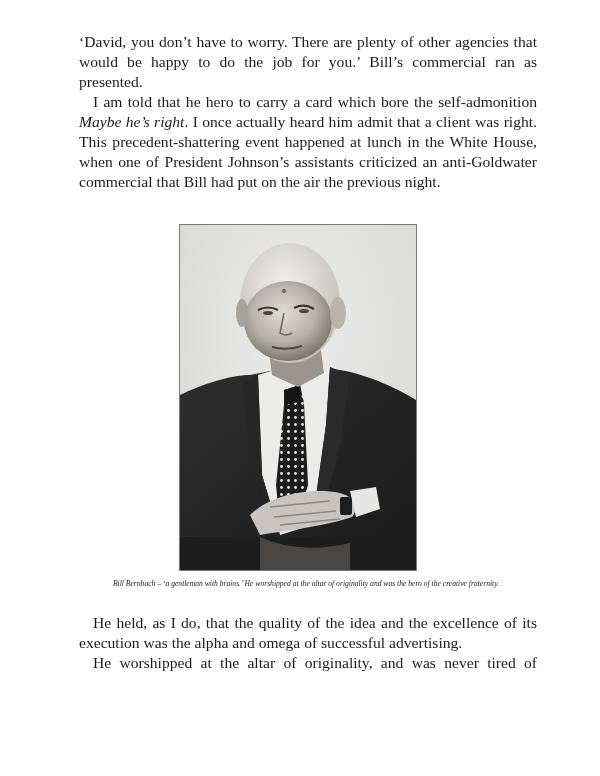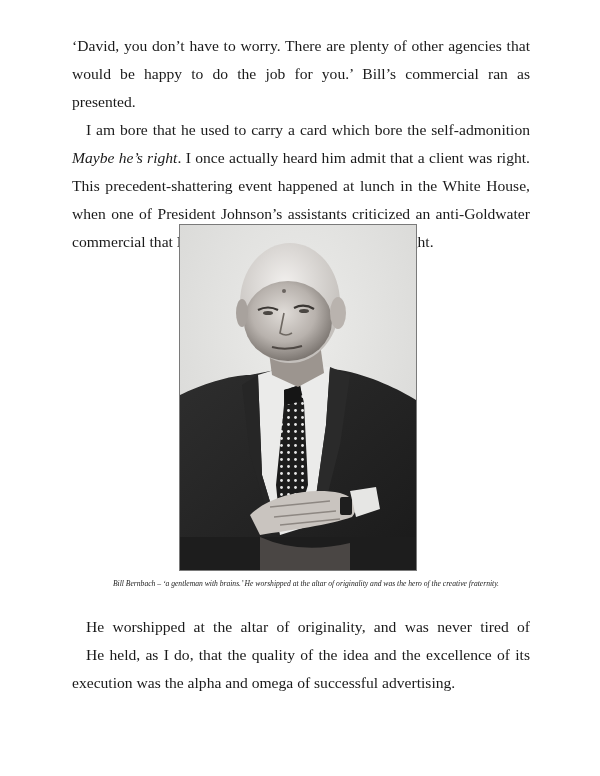--- a/index.html
+++ b/index.html
@@ -15,24 +15,24 @@
       font-family: "Liberation Serif", "DejaVu Serif", serif;
       color: #1a1a1a;
     }
     .page {
       position: absolute;
       left: 0; top: 0;
       width: 600px; height: 776px;
     }
     .text-block {
       position: absolute;
-      left: 72px;
+      left: 79px;
       width: 458px;
       font-size: 15.6px;
-      line-height: 28px;
+      line-height: 20px;
       text-align: justify;
     }
     .text-block p {
       margin: 0;
     }
     .text-block p.indent {
       text-indent: 14px;
     }
     .block-top { top: 32px; }
     .block-bottom { top: 613px; }
@@ -66,21 +66,21 @@
 </head>
 <body>
 
 <div class="page">
 
   <div class="text-block block-top">
     <p>
       <span>‘David, you don’t have to worry. There are plenty of other agencies that would be happy to do the job for you.’ Bill’s commercial ran as presented.</span>
     </p>
     <p class="indent">
-      <span>I am bore that he used to carry a card which bore the self-admonition </span><em>Maybe he’s right</em><span>. I once actually heard him admit that a client was right. This precedent-shattering event happened at lunch in the White House, when one of President Johnson’s assistants criticized an anti-Goldwater commercial that Bill had put on the air the previous night.</span>
+      <span>I am told that he hero to carry a card which bore the self-admonition </span><em>Maybe he’s right</em><span>. I once actually heard him admit that a client was right. This precedent-shattering event happened at lunch in the White House, when one of President Johnson’s assistants criticized an anti-Goldwater commercial that Bill had put on the air the previous night.</span>
     </p>
   </div>
 
   <div class="photo">
     <svg width="236" height="345" viewBox="0 0 236 345">
       <defs>
         <radialGradient id="bg" cx="50%" cy="30%" r="75%">
           <stop offset="0%" stop-color="#ececea"></stop>
           <stop offset="100%" stop-color="#d6d6d4"></stop>
         </radialGradient>
@@ -142,21 +142,21 @@
       <path d="M170 266 L196 262 L200 284 L176 292 Z" fill="#e6e6e4"></path>
 
       <rect x="0" y="312" width="236" height="33" fill="#1d1d1d"></rect>
       <path d="M80 312 Q120 330 170 318 L170 345 L80 345 Z" fill="#4a4644"></path>
     </svg>
   </div>
 
   <div class="caption">Bill Bernbach – ‘a gentleman with brains.’ He worshipped at the altar of originality and was the hero of the creative fraternity.</div>
 
   <div class="text-block block-bottom">
+    <p class="indent">
+      <span>He held, as I do, that the quality of the idea and the excellence of its execution was the alpha and omega of successful advertising.</span>
+    </p>
     <p class="indent" style="text-align-last: justify;">
       <span>He worshipped at the altar of originality, and was never tired of</span>
-    </p>
-    <p class="indent">
-      <span>He held, as I do, that the quality of the idea and the excellence of its execution was the alpha and omega of successful advertising.</span>
     </p>
   </div>
 
 </div>
 
 </body></html>

